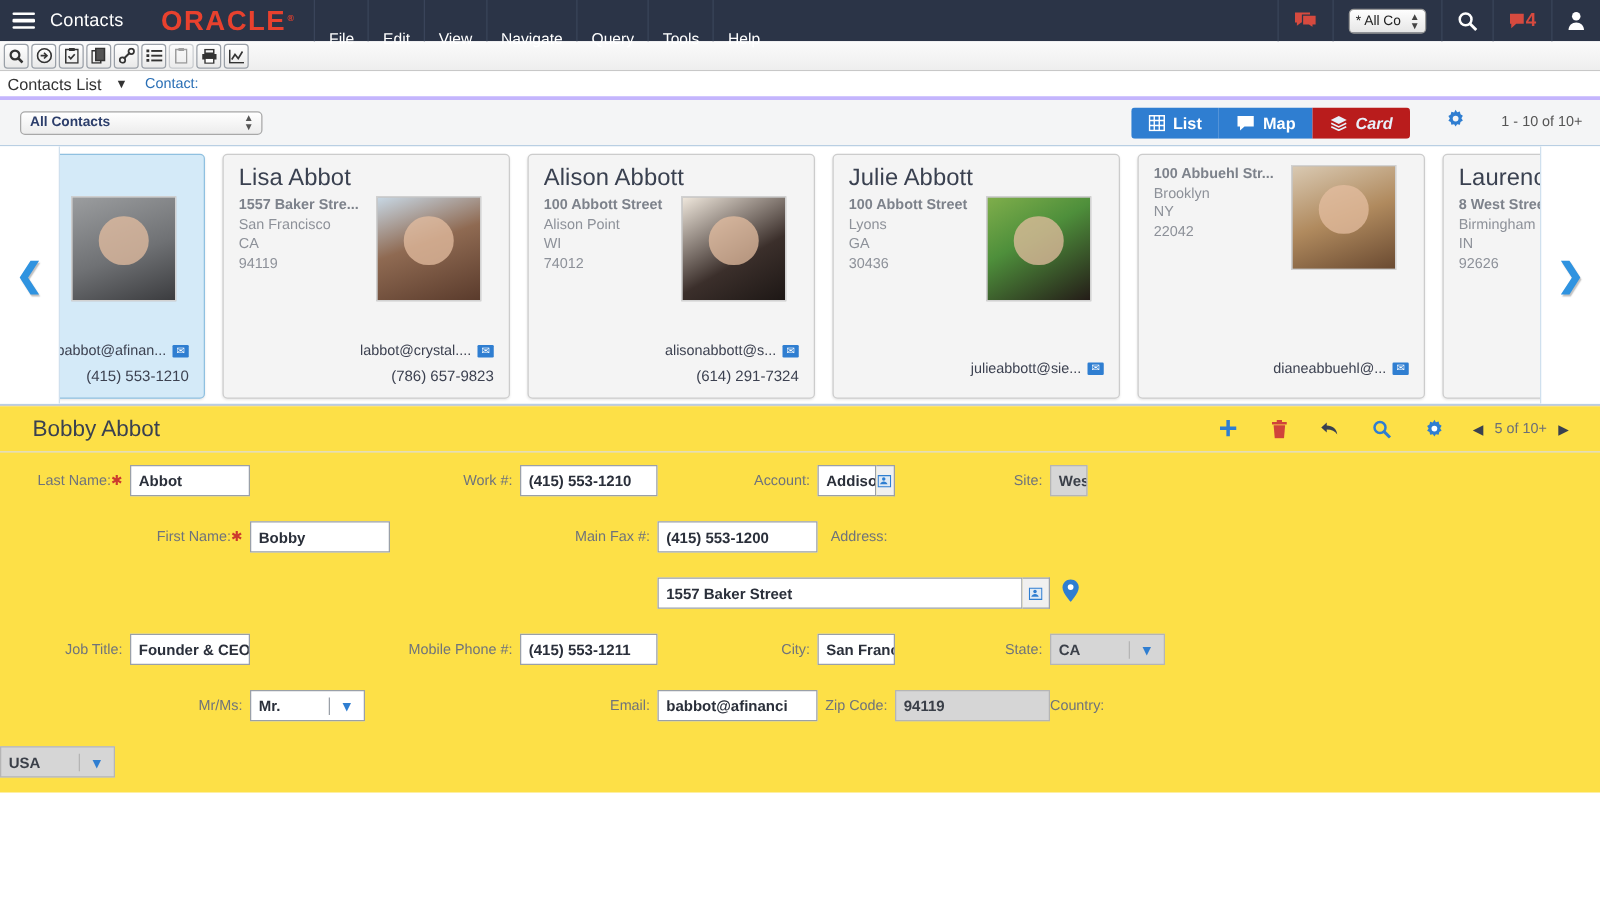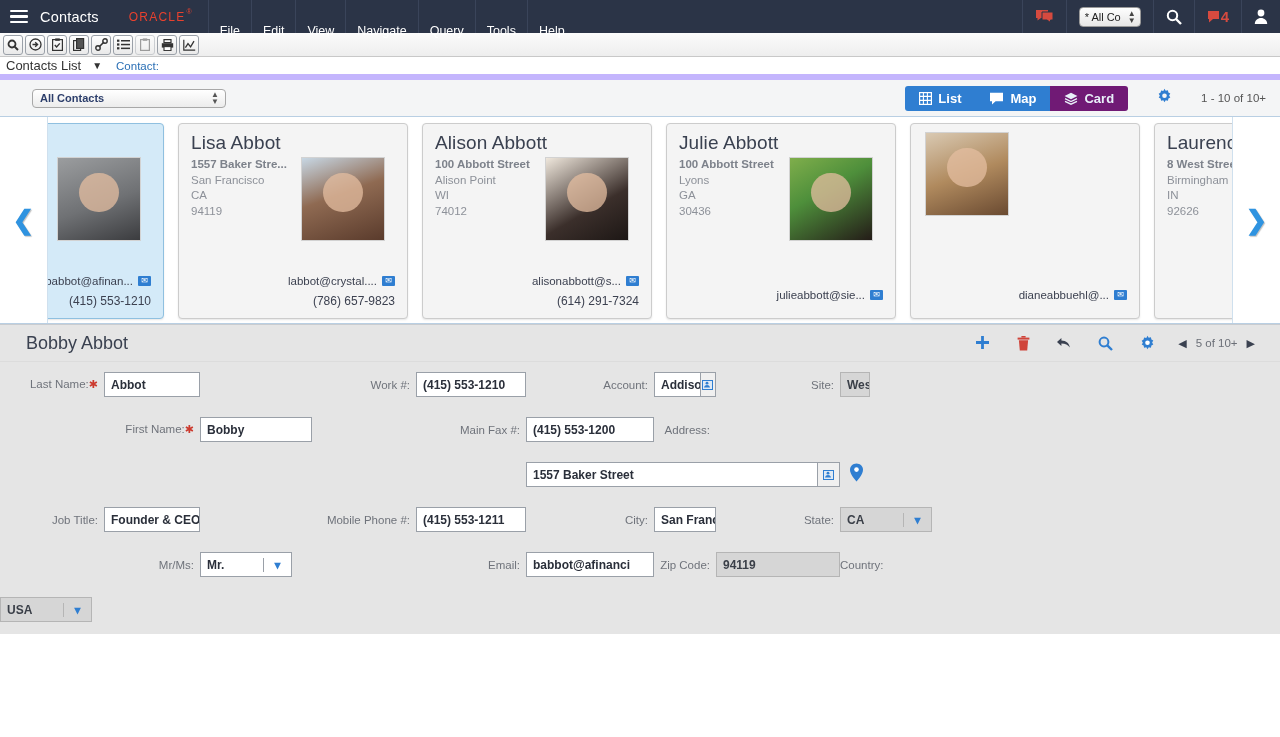--- a/index.html
+++ b/index.html
@@ -13,21 +13,21 @@
   
   .topbar {
     height: 33px; background: #2b3447;
     display: flex; align-items: center;
     color: #ffffff;
   }
   .hamburger { width: 38px; display:flex; flex-direction:column; align-items:center; justify-content:center; gap:3px; cursor:pointer; }
   .hamburger span { display:block; width:18px; height:2.5px; background:#fff; border-radius:1px; }
   .app-title { font-size: 14.5px; padding: 0 14px 0 2px; letter-spacing:.2px; }
   .oracle-logo {
-    color:#e8412e; font-size:12px; font-weight:normal; letter-spacing:1.2px;
+    color:#e8412e; font-size:22px; font-weight:bold; letter-spacing:1.2px;
     padding: 0 16px; position:relative; font-family:"Liberation Sans", sans-serif;
   }
   .oracle-logo::after { content:"\00AE"; font-size:7px; position:relative; top:-7px; left:1px;}
   .menu-item {
     font-size:12.5px; padding: 15px 11px; height:33px; line-height:33px; cursor:pointer;
     border-left:1px solid #3a445a;
   }
   .menu-item:first-of-type { border-left:1px solid #3a445a; }
   .topbar-spacer { flex:1; }
   .tb-right { display:flex; align-items:center; height:33px; }
@@ -52,45 +52,45 @@
     width:20px; height:20px; border:1px solid #9aa0a8; border-radius:3px;
     background:linear-gradient(#ffffff,#e9e9e9);
     display:flex; align-items:center; justify-content:center; cursor:pointer;
     color:#333; font-size:11px;
   }
   .ic-btn.disabled { opacity:.45; }
 
   
   .breadcrumb {
     height:23px; background:#ffffff; display:flex; align-items:center;
-    border-bottom:6px solid #c4b5fd; font-size:13px; color:#333;
+    border-bottom:3px solid #c4b5fd; font-size:13px; color:#333;
   }
   .bc-title { padding-left:6px; }
   .bc-caret { padding:0 14px 0 11px; font-size:10px; color:#333; cursor:pointer; }
   .bc-link { color:#2a6fb5; font-size:11.5px; cursor:pointer; }
 
   
   .listpane { background:#f4f5f6; border-bottom:1px solid #c9ccd0; }
   .list-toolbar {
-    height:36px; display:flex; align-items:center; padding:0 14px 0 32px; gap:24px;
+    height:36px; display:flex; align-items:center; padding:0 14px 0 16px; gap:24px;
   }
   .view-select {
     width:194px; height:19px; border:1px solid #a8a8a8; border-radius:4px;
     background:linear-gradient(#ffffff,#ececec);
     font-size:11px; color:#2c3e6b; font-weight:bold;
     display:flex; align-items:center; padding-left:7px; position:relative; cursor:pointer;
   }
   .view-select .arrows { position:absolute; right:6px; font-size:8px; line-height:7px; color:#555; }
   .lt-spacer { flex:1; }
   .segbtns { display:flex; border-radius:3px; overflow:hidden; }
   .segbtn {
     display:flex; align-items:center; gap:6px; padding:5px 14px;
     background:#2f7ed1; color:#fff; font-size:13px; font-weight:bold; cursor:pointer;
   }
-  .segbtn.off { background:#701a75; color:#e8f0f9; }
+  .segbtn.off { background:#b91c1c; color:#e8f0f9;font-style:italic; }
   .gear-blue { color:#2f7ed1; font-size:16px; cursor:pointer; padding:0 4px; }
   .range-txt { font-size:11.5px; color:#555; }
 
   
   .carousel {
     position:relative; height:208px; background:#ffffff;
     border-top:1px solid #b9cfe3; border-bottom:1px solid #b9cfe3;
     overflow:hidden;
   }
   .arrow-col {
@@ -137,21 +137,21 @@
   .f2 { background:linear-gradient(160deg,#c7d7e4,#8f6a52 45%,#5a3b2c); }
   .f3 { background:linear-gradient(150deg,#efe7dc,#3b2f2b 60%,#1d1715); }
   .f4 { background:linear-gradient(150deg,#7fae4b,#4e8f3b 40%,#241c18); }
   .f5 { background:linear-gradient(160deg,#d9c9b2,#b08a5e 50%,#6a4a31); }
   .face::after {
     content:""; position:absolute; left:26%; top:18%; width:48%; height:48%;
     border-radius:50%; background:rgba(228,190,160,.75);
   }
 
   
-  .detail { background:#e5e5e5; }
+  .detail { background:#fde047; }
   .detail-head {
     height:37px; display:flex; align-items:center; padding:0 16px 0 26px;
     border-bottom:1px solid #dcdcdc;
   }
   .detail-title { font-size:18px; color:#3a4150; }
   .dh-spacer { flex:1; }
   .dh-icon { font-size:16px; padding:0 13px; cursor:pointer; display:flex; align-items:center;}
   .dh-icon.plus { color:#2f7ed1; font-size:21px; font-weight:bold; }
   .dh-icon.trash { color:#d0443a; font-size:15px; }
   .dh-icon.undo { color:#3a4150; font-size:16px; }
@@ -457,20 +457,26 @@
           <div class="card-email">
             <span>julieabbott@sie...</span>
             <span class="env">✉</span>
           </div>
           <div class="card-phone"></div>
         </div>
       </div>
 
       <div class="card">
         <div class="card-body">
+          <div class="card-addr">
+            <div class="street">100 Abbuehl Str...</div>
+            <div>Brooklyn</div>
+            <div>NY</div>
+            <div>22042</div>
+          </div>
           <div class="card-photo">
               <div class="face f5"></div>
             </div>
         </div>
         <div class="card-foot">
           <div class="card-email">
             <span>dianeabbuehl@...</span>
             <span class="env">✉</span>
           </div>
           <div class="card-phone"></div>

